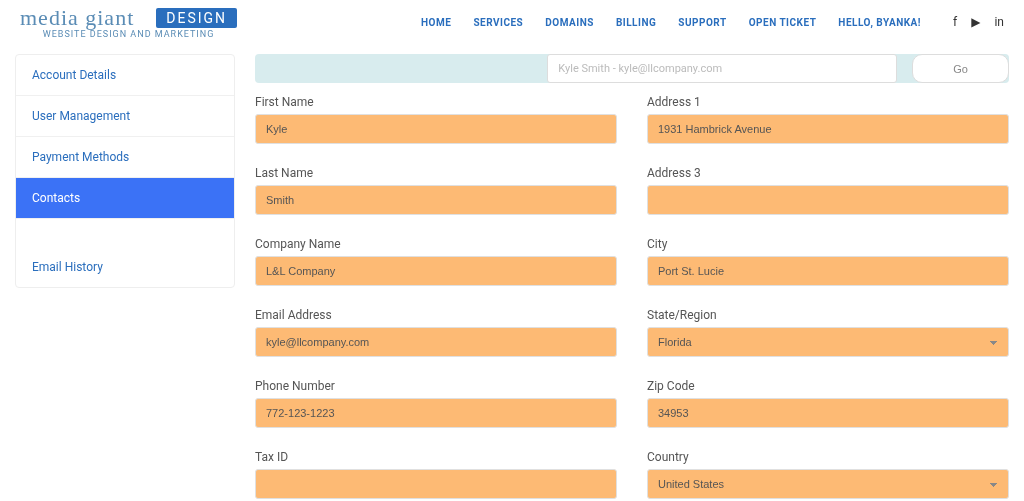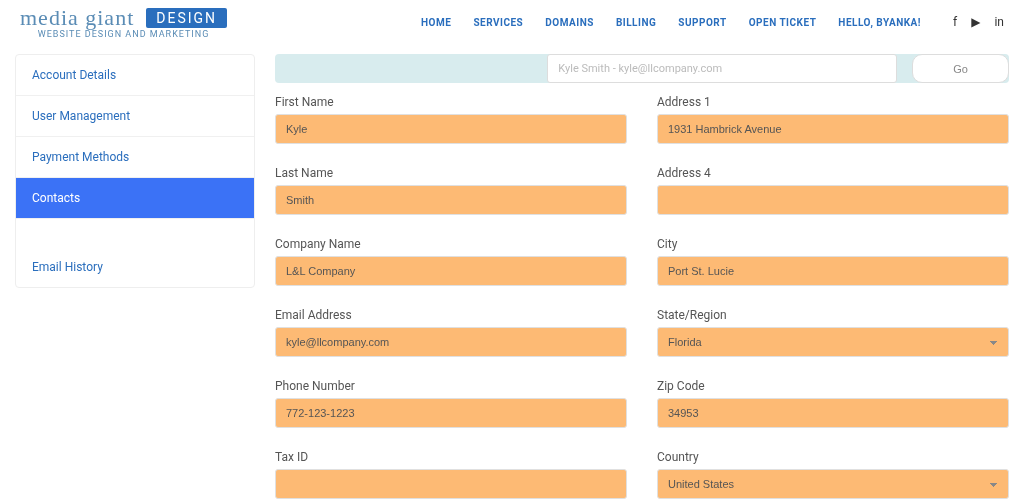--- a/index.html
+++ b/index.html
@@ -1,28 +1,28 @@
 <!DOCTYPE html>
 <html><head>
   <meta charset="utf-8">
   <style>
     * { margin: 0; padding: 0; box-sizing: border-box; }
     body { font-family: -apple-system, BlinkMacSystemFont, "Segoe UI", Roboto, Arial, sans-serif; font-size: 12px; color: #555; background: #fff; }
     .topbar { display: flex; align-items: center; justify-content: space-between; padding: 5px 20px 5px 20px; }
-    .logo { display: flex; align-items: center; gap: 12px; }
+    .logo { display: flex; align-items: center; gap: 22px; }
     .logo-text { font-family: Georgia, serif; font-size: 22px; color: #5a8cb5; letter-spacing: 1px; }
     .logo-design { background: #2a6ebd; color: #fff; padding: 2px 10px; font-size: 14px; letter-spacing: 2px; font-weight: normal; border-radius: 2px; }
     .logo-sub { font-size: 9px; color: #5a8cb5; letter-spacing: 1px; text-align: center; margin-top: -2px; }
     .logo-wrap { display: flex; flex-direction: column; align-items: center; }
     .nav { display: flex; align-items: center; gap: 22px; }
     .nav a { color: #2a6ebd; font-size: 10px; font-weight: bold; letter-spacing: 0.5px; text-decoration: none; }
     .social { display: flex; gap: 14px; margin-left: 10px; }
     .social span { color: #333; font-size: 12px; }
     .container { display: flex; gap: 20px; padding: 10px 15px 15px 15px; align-items: flex-start; }
-    .sidebar { width: 240px; border: 1px solid #eee; border-radius: 4px; overflow: hidden; }
+    .sidebar { width: 220px; border: 1px solid #eee; border-radius: 4px; overflow: hidden; }
     .sidebar-item { padding: 13px 16px; font-size: 12px; color: #2a6ebd; cursor: pointer; border-bottom: 1px solid #f0f0f0; }
     .sidebar-item:last-child { border-bottom: none; margin-top: 28px; }
     .sidebar-item.active { background: #3b72f6; color: #fff; }
     .main { flex: 1; }
     .alert-row { background: #d8ecee; border-radius: 4px; margin-bottom: 12px; display: flex; justify-content: flex-end; gap: 15px; }
     .alert-field { background: #fff; border: 1px solid #ddd; border-radius: 3px; padding: 7px 10px; width: 350px; font-size: 11px; color: #bbb; }
     .alert-btn { background: #fff; border: 1px solid #ddd; border-radius: 10px; padding: 7px 40px; font-size: 11px; color: #888; }
     .form-grid { display: grid; grid-template-columns: 1fr 1fr; gap: 22px 30px; }
     .form-group { display: flex; flex-direction: column; gap: 5px; }
     .form-group label { font-size: 12px; color: #555; }
@@ -79,21 +79,21 @@
       </div>
       <div class="form-group">
         <label>Address 1</label>
         <input type="text" value="1931 Hambrick Avenue" style="">
       </div>
       <div class="form-group">
         <label>Last Name</label>
         <input type="text" value="Smith" style="">
       </div>
       <div class="form-group">
-        <label>Address 4</label>
+        <label>Address 3</label>
         <input type="text" value="" style="">
       </div>
       <div class="form-group">
         <label>Company Name</label>
         <input type="text" value="L&amp;L Company" style="">
       </div>
       <div class="form-group">
         <label>City</label>
         <input type="text" value="Port St. Lucie" style="">
       </div>

